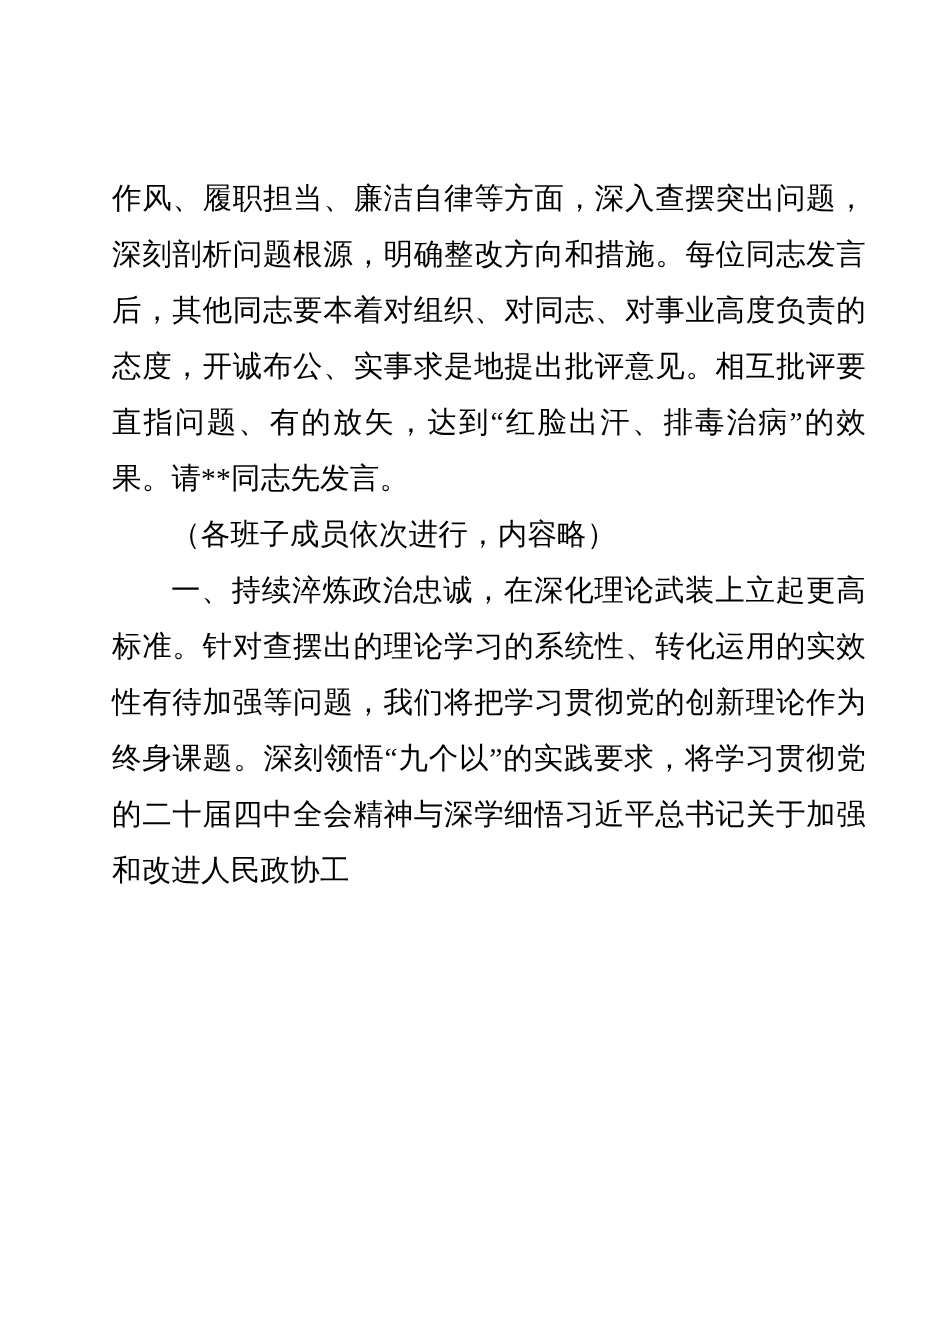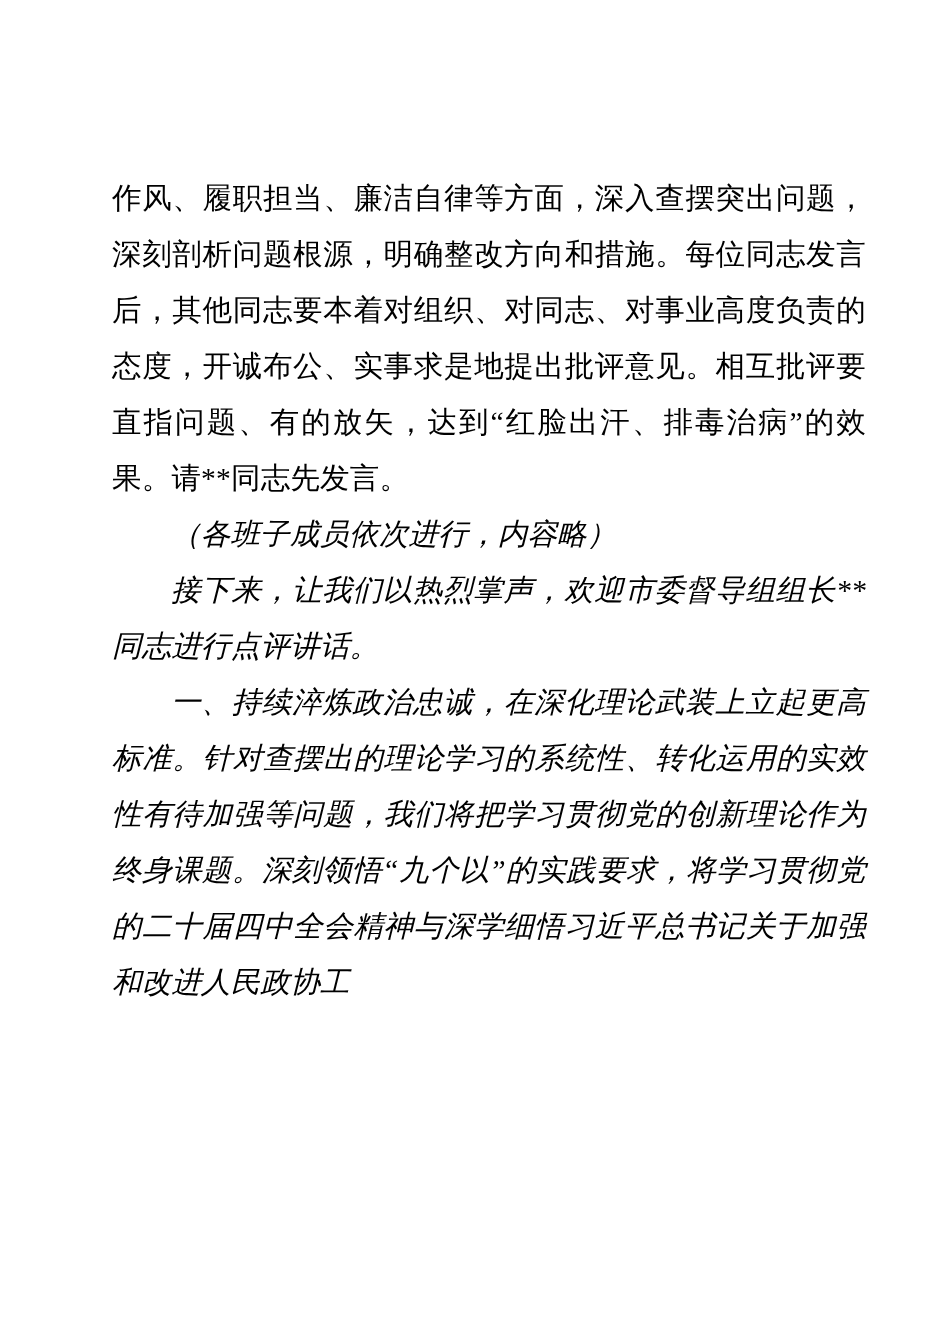--- a/index.html
+++ b/index.html
@@ -29,29 +29,27 @@
     text-align: justify;
     text-justify: inter-ideograph;
   }
   .para {
     margin: 0 0 0 0;
     text-indent: 0;
     white-space: normal;
   }
   .para.indent {
     text-indent: 59px;
-    font-style: italic;
   }
   .para + .para {
     margin-top: 0;
   }
 </style>
 </head>
 <body>
 
 <div class="page">
   <div class="doc-body">
     <p class="para">作风、履职担当、廉洁自律等方面，深入查摆突出问题，深刻剖析问题根源，明确整改方向和措施。每位同志发言后，其他同志要本着对组织、对同志、对事业高度负责的态度，开诚布公、实事求是地提出批评意见。相互批评要直指问题、有的放矢，达到“红脸出汗、排毒治病”的效果。请**同志先发言。</p>
     <p class="para indent">（各班子成员依次进行，内容略）</p>
-    <p class="para indent">接下来，让我们以热烈掌声，欢迎市委督导组组长**同志进行点评讲话。</p>
     <p class="para indent">一、持续淬炼政治忠诚，在深化理论武装上立起更高标准。针对查摆出的理论学习的系统性、转化运用的实效性有待加强等问题，我们将把学习贯彻党的创新理论作为终身课题。深刻领悟“九个以”的实践要求，将学习贯彻党的二十届四中全会精神与深学细悟习近平总书记关于加强和改进人民政协工</p>
   </div>
 </div>
 
 </body></html>

